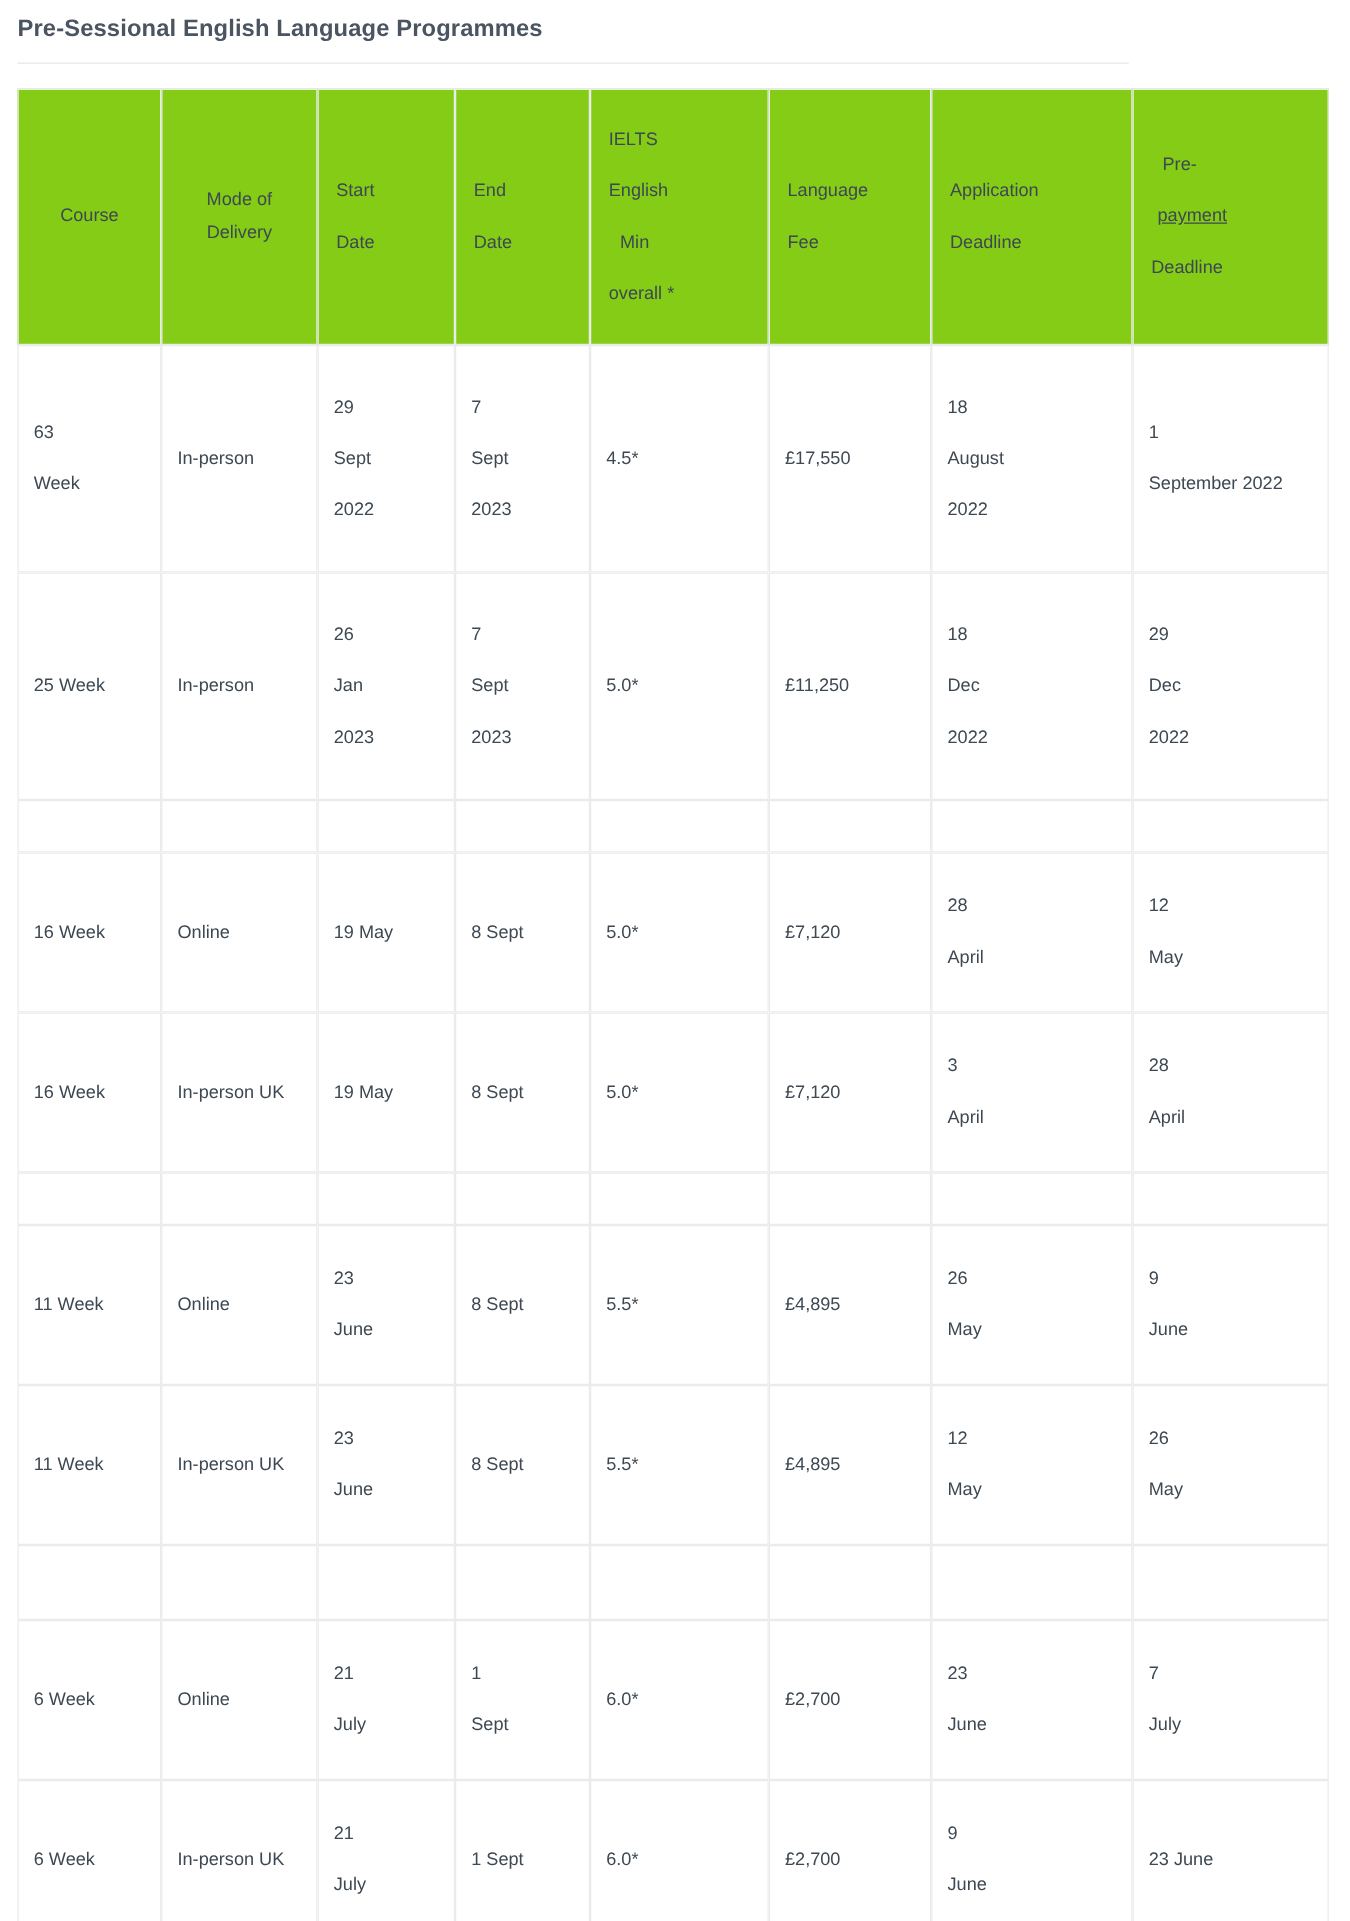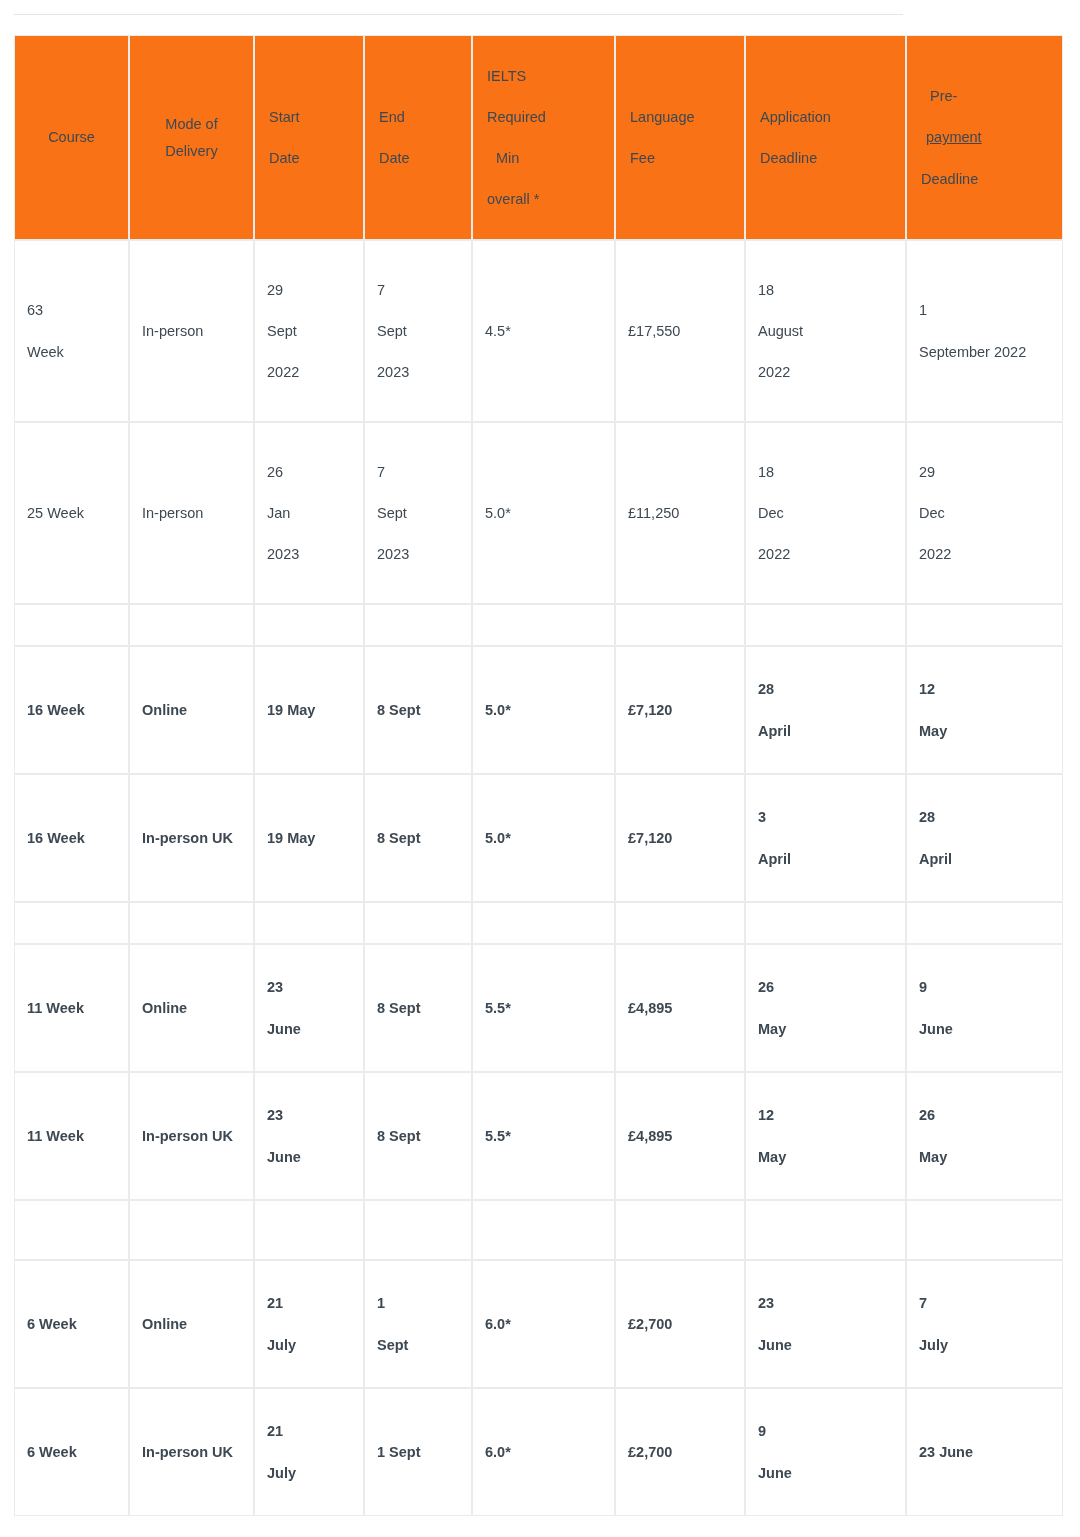--- a/index.html
+++ b/index.html
@@ -68,21 +68,21 @@
     font-size: 14.5px;
     font-weight: 400;
     line-height: 1.25;
     color: #3d4852;
     box-sizing: border-box;
     word-wrap: break-word;
     overflow-wrap: break-word;
   }
 
   table.schedule thead th {
-    background: #f97316;
+    background: #84cc16;
     height: 205px;
     text-align: left;
     vertical-align: middle;
     padding: 10px 14px;
   }
   table.schedule thead th.center {
     text-align: center;
   }
   th .hline,
   td .dline {
@@ -108,34 +108,37 @@
   .indent-sm {
     padding-left: 5px;
     text-decoration: underline;
   }
 
   
   tr.data-row td {
     background: #ffffff;
   }
   tr.tall-row td    { height: 182px; }
-  tr.mid-row td     { height: 128px; font-weight: bold; }
+  tr.mid-row td     { height: 128px; }
   tr.spacer-row td  { height: 42px; padding: 0; }
   tr.spacer-row.big td { height: 60px; }
 
   td.top-aligned {
     vertical-align: top;
     padding-top: 16px;
   }
 </style>
 </head>
 <body>
 
 <div class="page">
 
+  <div class="title-block">
+    <h1 class="page-title">Pre-Sessional English Language Programmes</h1>
+  </div>
   <div class="title-rule"></div>
 
   <div class="table-wrap">
     <table class="schedule">
       <colgroup>
         <col class="c-course">
         <col class="c-mode">
         <col class="c-start">
         <col class="c-end">
         <col class="c-ielts">
@@ -155,21 +158,21 @@
             <th>
               <span class="hline">Start</span>
               <span class="hline">Date</span>
             </th>
             <th>
               <span class="hline">End</span>
               <span class="hline">Date</span>
             </th>
             <th>
               <span class="hline">IELTS</span>
-              <span class="hline">Required</span>
+              <span class="hline">English</span>
               <span class="hline indent">Min</span>
               <span class="hline">overall *</span>
             </th>
             <th>
               <span class="hline">Language</span>
               <span class="hline">Fee</span>
             </th>
             <th>
               <span class="hline">Application</span>
               <span class="hline">Deadline</span>

